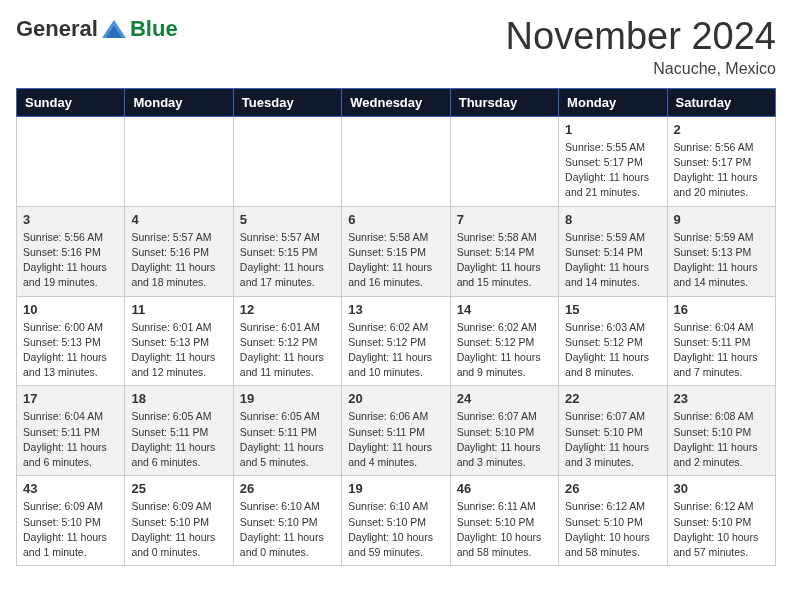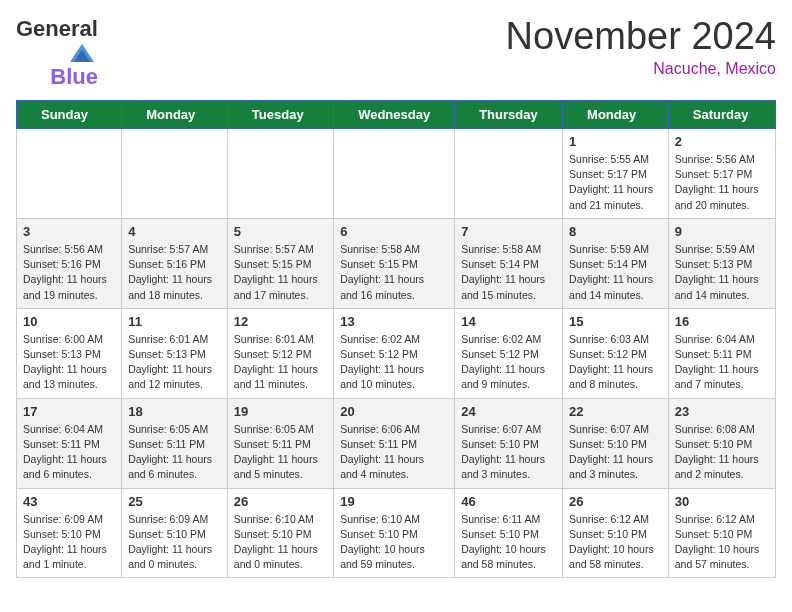--- a/index.html
+++ b/index.html
@@ -16,57 +16,56 @@
       justify-content: space-between;
       margin-bottom: 10px;
     }
     .logo {
       display: flex;
       flex-direction: column;
       align-items: flex-start;
     }
     .logo-text {
       display: flex;
-      align-items: flex-end;
+      align-items: center;
       font-size: 22px;
       font-weight: bold;
       color: #333;
-      flex-direction: column;
     }
     .logo-general { color: #333; }
-    .logo-blue { color: #8b5cf6; }
+    .logo-blue { color: #15803d; }
     .logo-icon {
       width: 28px;
       height: 22px;
       margin: 0 2px;
     }
     .title-block {
       text-align: right;
     }
     .month-title {
       font-size: 38px;
       font-weight: normal;
       color: #333;
       line-height: 1.1;
     }
     .location {
       font-size: 16px;
-      color: #a21caf;
+      color: #404040;
       margin-top: 2px;
     }
     .calendar {
       width: 100%;
       border-collapse: collapse;
       border: 1px solid #ccc;
     }
     .calendar th {
-      background: #15803d;
+      background: #0f172a;
       color: #fff;
       text-align: left;
-      padding: 6px 24px;
+      padding: 6px 8px;
       font-size: 13px;
       border: 1px solid #3a62b4;
     }
     .calendar td {
       vertical-align: top;
       padding: 5px 6px;
       border: 1px solid #ccc;
       width: 108px;
       min-height: 80px;
       font-size: 11px;

